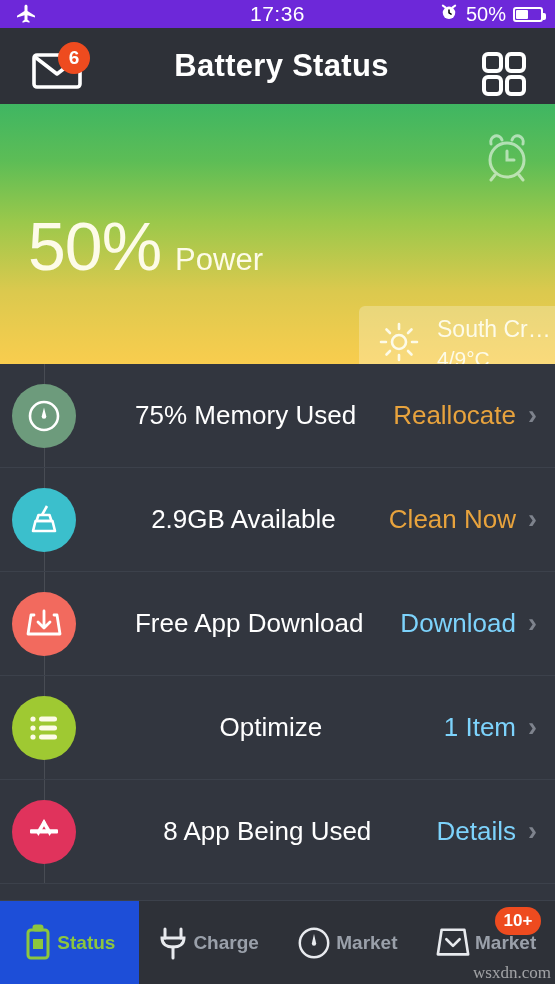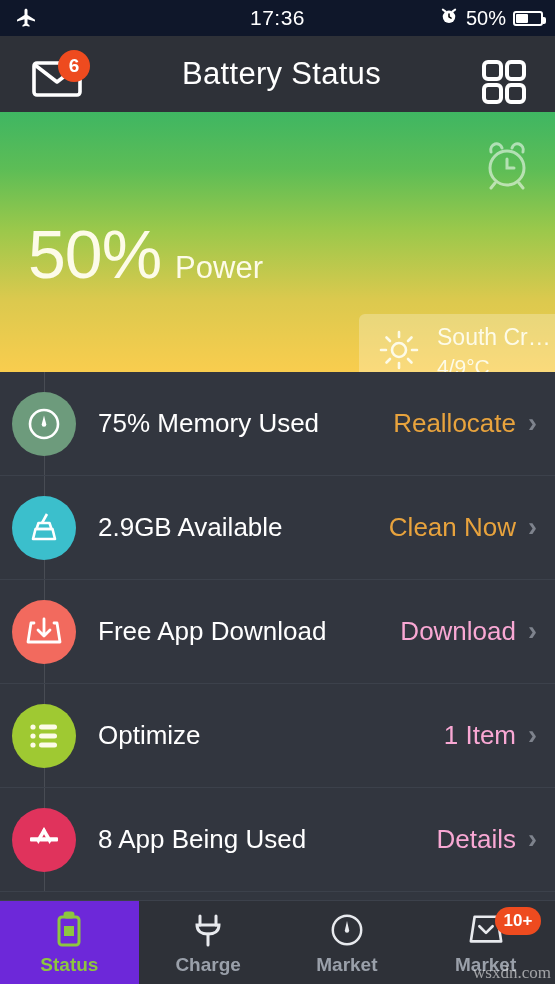--- a/index.html
+++ b/index.html
@@ -11,22 +11,22 @@
   }
   #phone {
     position: relative;
     width: 555px; height: 984px;
     background: #32363f;
     overflow: hidden;
   }
 
   
   .statusbar {
-    height: 36px;
-    background: #0f172a;
+    height: 28px;
+    background: #6d28d9;
     display: flex;
     align-items: center;
     color: #fff;
     font-size: 21px;
     position: relative;
   }
   .sb-left { position: absolute; left: 14px; display: flex; align-items: center; }
   .sb-center {
     position: absolute; left: 0; right: 0; text-align: center;
     font-size: 21px; letter-spacing: .5px;
@@ -51,21 +51,21 @@
 
   
   .header {
     height: 76px;
     background: #2e3138;
     display: flex; align-items: center;
     position: relative;
   }
   .hdr-title {
     position: absolute; left: 8px; right: 0; text-align: center;
-    color: #fff; font-size: 31px; font-weight: normal; letter-spacing: .3px;
+    color: #fff; font-size: 31px; font-weight: bold; letter-spacing: .3px;
   }
   .hdr-left { position: absolute; left: 30px; top: 20px; width: 62px; height: 44px; }
   .hdr-right { position: absolute; right: 28px; top: 23px; }
   .badge {
     position: absolute; background: #ee4b1f; color: #fff;
     border-radius: 999px; font-weight: bold; text-align: center;
     display: flex; align-items: center; justify-content: center;
   }
   .badge-mail {
     width: 32px; height: 32px; font-size: 19px;
@@ -104,50 +104,51 @@
   .timeline {
     position: absolute; left: 44px; top: 0; bottom: 0;
     width: 1px; background: rgba(255,255,255,.11);
   }
   .row {
     position: relative;
     height: 104px;
     display: flex; align-items: center;
     border-bottom: 1px solid #3c414b;
     padding: 0 18px 0 12px;
+    text-align: center;
   }
   .row:first-child { border-top: 1px solid #3c414b; }
   .row-icon {
     width: 64px; height: 64px; border-radius: 50%;
     display: flex; align-items: center; justify-content: center;
     flex: 0 0 auto; z-index: 2;
   }
   .row-label {
     margin-left: 22px; color: #fff; font-size: 26px; flex: 1 1 auto;
   }
   .row-action { font-size: 26px; white-space: nowrap; }
   .row-action.accent { color: #e8a33d; }
-  .row-action.plain  { color: #f9a8d4; }
+  .row-action.plain  { color: #7dd3fc; }
   .chev {
     margin-left: 12px; color: #7e838d; font-size: 27px; font-weight: bold;
     display: inline-block;
   }
 
   
   .tabbar {
     position: absolute; left: 0; right: 0; bottom: 0;
     height: 84px; background: #2e3138;
     display: flex; border-top: 1px solid #3c414b;
   }
   .tab {
     flex: 1 1 0; position: relative;
-    display: flex; flex-direction: column; align-items: center; justify-content: center;
+    display: flex; align-items: center; justify-content: center;
     gap: 4px;
   }
-  .tab.active { background: #6d28d9; }
+  .tab.active { background: #1d4ed8; }
   .tab-label { font-size: 19px; font-weight: bold; color: #9aa0aa; }
   .tab.active .tab-label { color: #8dc63f; }
   .tab-ico { height: 40px; display: flex; align-items: center; justify-content: center; }
   .badge-market {
     width: 46px; height: 28px; font-size: 17px;
     right: 14px; top: 6px; border-radius: 14px;
   }
   .watermark {
     position: absolute; right: 4px; bottom: 1px;
     color: rgba(255,255,255,.55); font-size: 17px;

